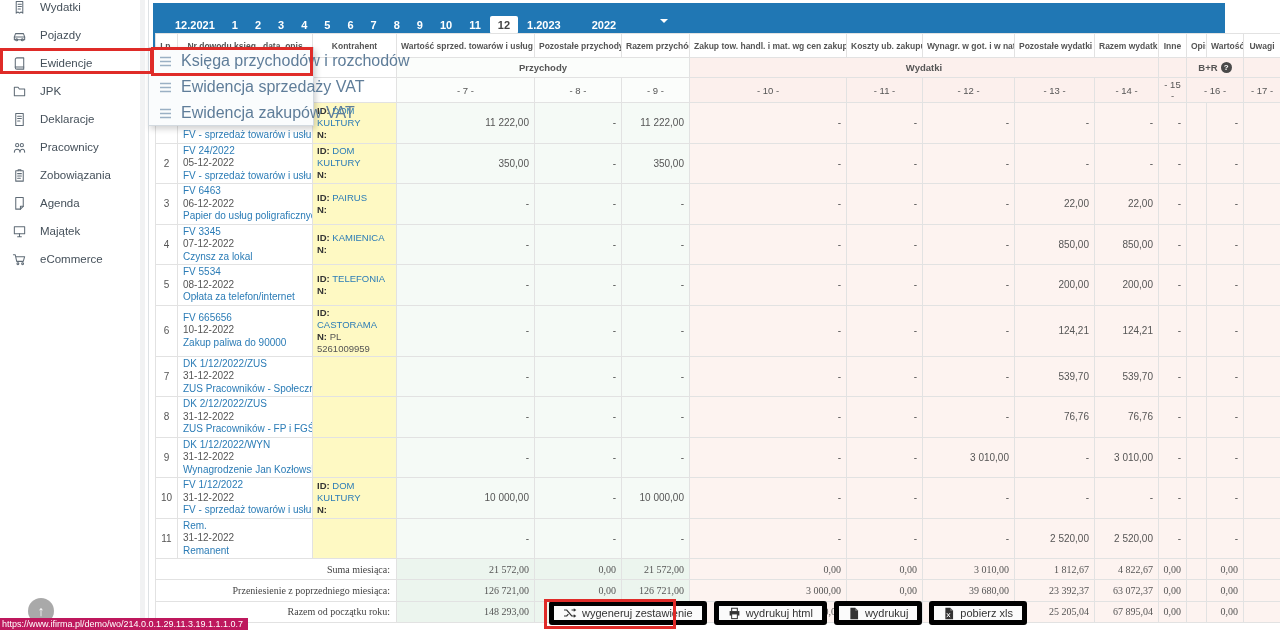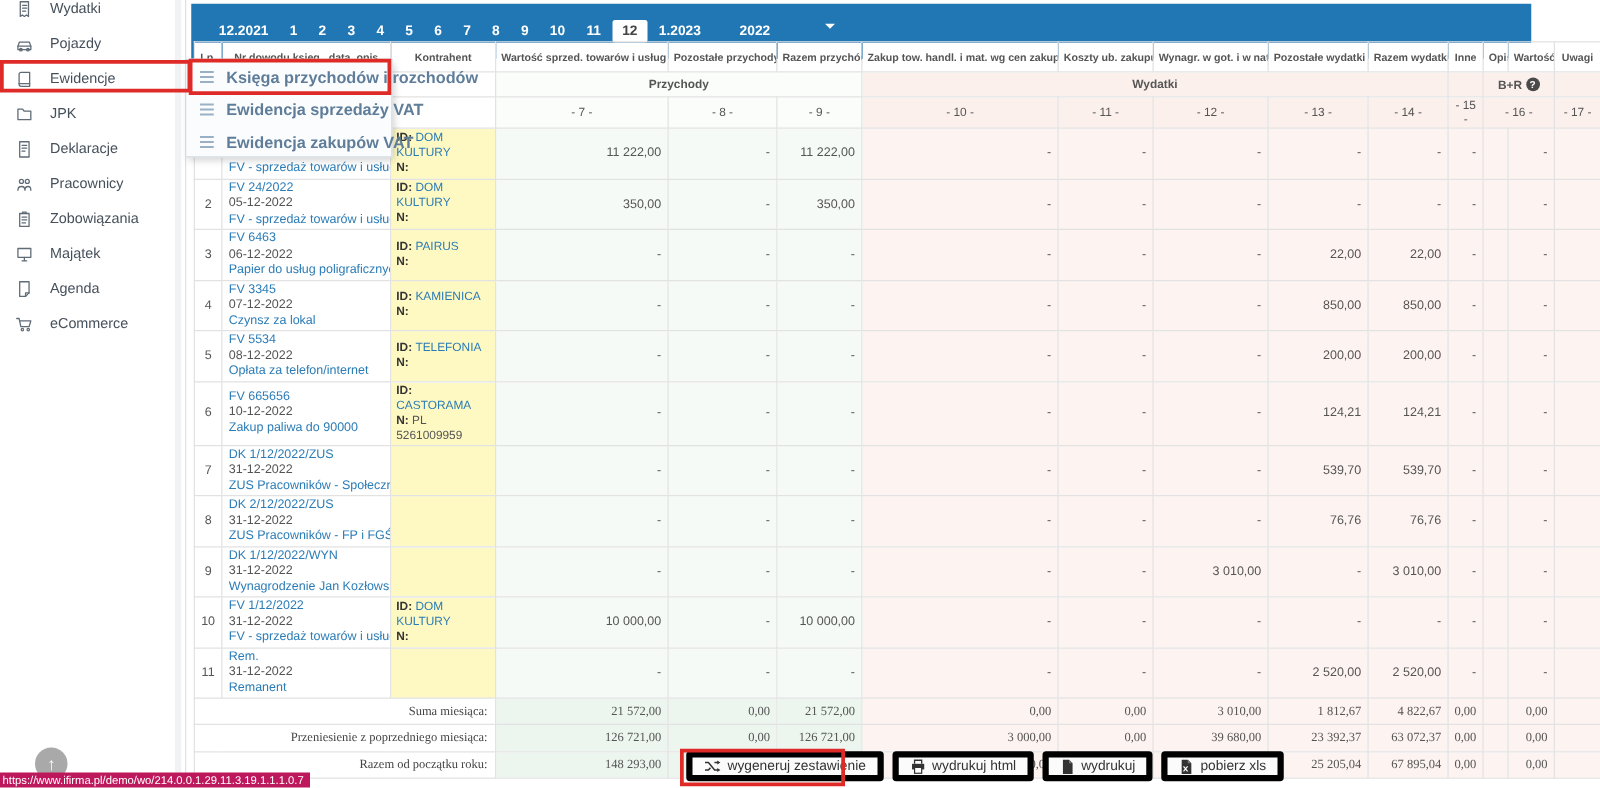--- a/index.html
+++ b/index.html
@@ -54,21 +54,21 @@
   tr.sum td { font-size:10px;font-family:Liberation Serif, serif; }
   td.sumlbl { background:#fff; text-align:right; color:#444; padding-right:6px; white-space:nowrap; }
   td.mint { background:#ecf5ee; }
   .help { display:inline-block; width:11px; height:11px; border-radius:50%; background:#4a4a4a;
     color:#fff; font-size:8px; line-height:11px; text-align:center; font-weight:bold; vertical-align:1px; margin-left:3px; }
 
   
   .dropdown { position:absolute; left:148px; top:47px; width:166px; height:79px;
     background:#fafcfd; border:1px solid #d3dae0; box-shadow:2px 3px 6px rgba(0,0,0,.18); z-index:5; }
   .dd-item { height:26px; display:flex; align-items:center; padding-left:10px;
-    color:#5f7d99; font-size:13px; cursor:pointer; white-space:nowrap;font-weight:bold; }
+    color:#5f7d99; font-size:16px; cursor:pointer; white-space:nowrap; }
   .dd-icon { margin-right:9px; display:inline-flex; flex:none; }
 
   
   .btnrow { position:absolute; left:549px; top:601px; display:flex; gap:7px; z-index:2; }
   .btn { height:24px; display:flex; align-items:center; gap:5px; padding:0 9px;
     background:#fbfbfb; border:5px solid #000000; border-radius:3px;
     font-size:11px; color:#333; cursor:pointer; white-space:nowrap; }
   .btn-icon { display:inline-flex; flex:none; }
 
   
@@ -143,34 +143,34 @@
         <svg width="15" height="15" viewBox="0 0 16 16" fill="none" stroke="#5f6b76" stroke-width="1.1" stroke-linecap="round" stroke-linejoin="round">
           <rect x="4" y="3" width="8" height="11"></rect>
           <path d="M6.5 3V1.8h3V3M6 6h4M6 8.5h4M6 11h3"></path>
         </svg>
       </span>
       <span>Zobowiązania</span>
     </div>
     <div class="side-item">
       <span class="side-icon">
         <svg width="15" height="15" viewBox="0 0 16 16" fill="none" stroke="#5f6b76" stroke-width="1.1" stroke-linecap="round" stroke-linejoin="round">
+          <path d="M4 1.5h8v9.5l-3 3H4z"></path>
+          <path d="M9 14v-3h3"></path>
+        </svg>
+      </span>
+      <span>Agenda</span>
+    </div>
+    <div class="side-item">
+      <span class="side-icon">
+        <svg width="15" height="15" viewBox="0 0 16 16" fill="none" stroke="#5f6b76" stroke-width="1.1" stroke-linecap="round" stroke-linejoin="round">
           <rect x="2.5" y="3" width="11" height="7.5"></rect>
           <path d="M6 13.5h4M8 10.5v3"></path>
         </svg>
       </span>
       <span>Majątek</span>
-    </div>
-    <div class="side-item">
-      <span class="side-icon">
-        <svg width="15" height="15" viewBox="0 0 16 16" fill="none" stroke="#5f6b76" stroke-width="1.1" stroke-linecap="round" stroke-linejoin="round">
-          <path d="M4 1.5h8v9.5l-3 3H4z"></path>
-          <path d="M9 14v-3h3"></path>
-        </svg>
-      </span>
-      <span>Agenda</span>
     </div>
     <div class="side-item">
       <span class="side-icon">
         <svg width="15" height="15" viewBox="0 0 16 16" fill="none" stroke="#5f6b76" stroke-width="1.1" stroke-linecap="round" stroke-linejoin="round">
           <path d="M1.5 3h2l1.5 7h7L13.5 5H4.2"></path>
           <circle cx="6.3" cy="12.5" r="1"></circle>
           <circle cx="11.3" cy="12.5" r="1"></circle>
         </svg>
       </span>
       <span>eCommerce</span>

